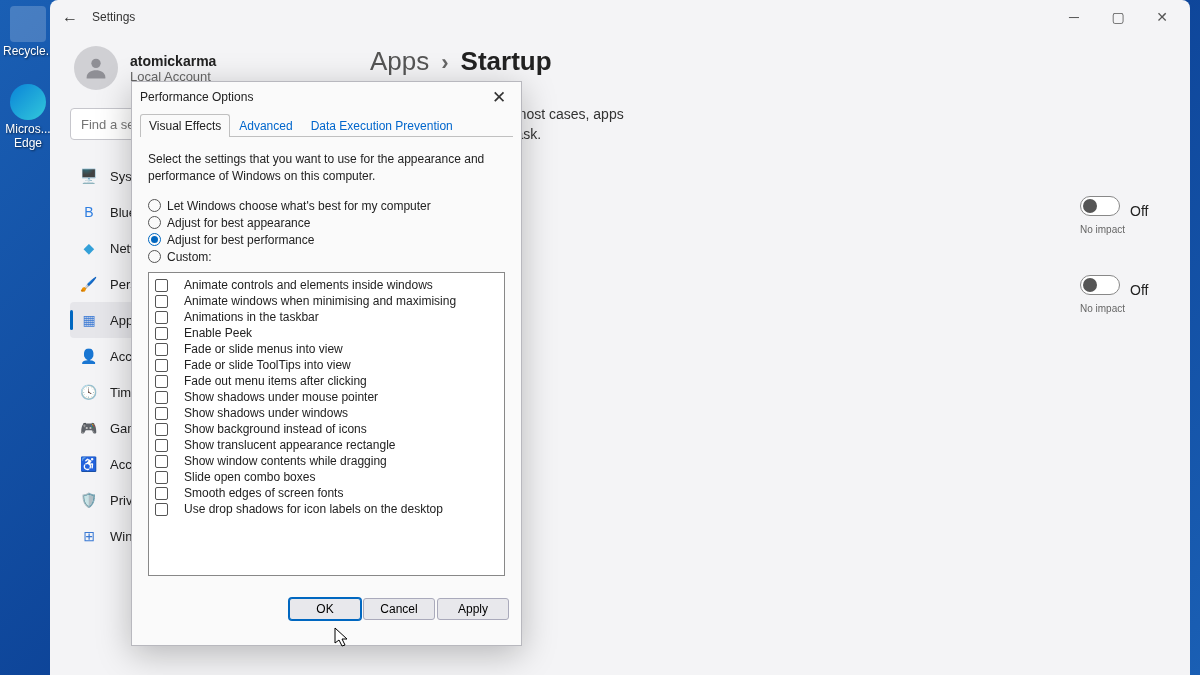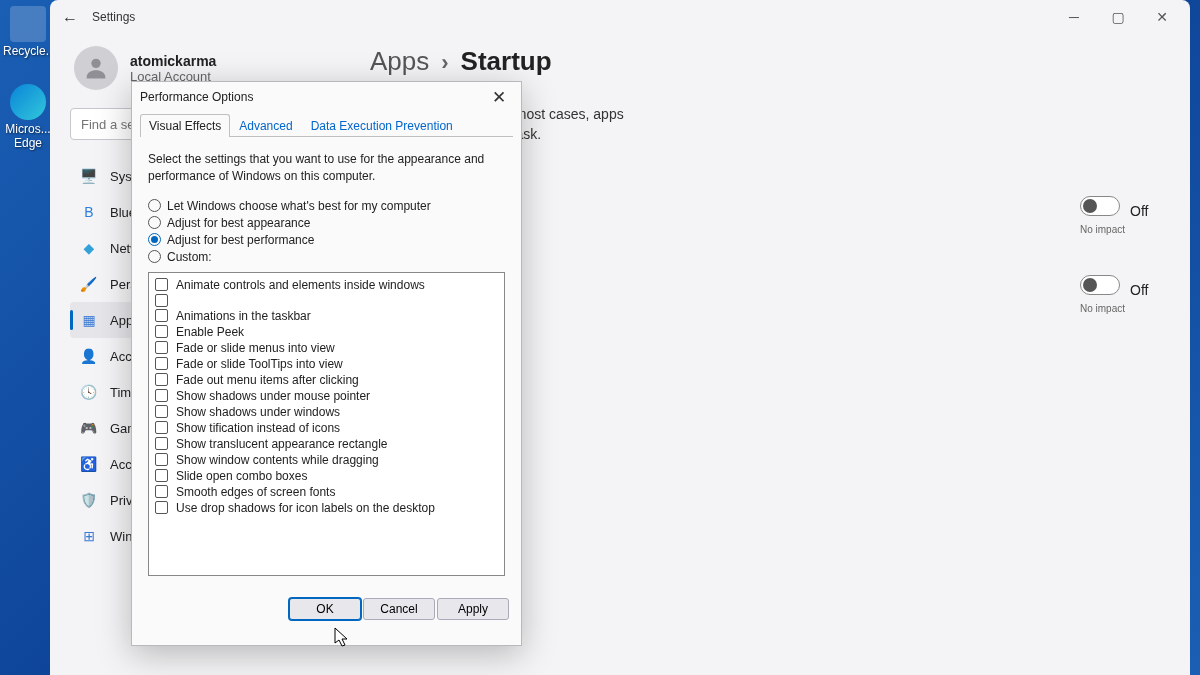--- a/index.html
+++ b/index.html
@@ -60,21 +60,21 @@
   .tab-hr { height:1px; background:#c0c0c0; margin: 0 8px -1px 8px; position:relative; top:-1px;}
   
   .dlg-content { padding: 14px 16px 8px 16px; font-size: 12px; color:#222; }
   .dlg-desc { line-height: 1.4; margin-bottom: 14px; }
   .radio-row { display:flex; align-items:center; gap:6px; margin: 3px 0; font-size:12px;}
   .radio { width:13px; height:13px; border-radius:50%; border:1px solid #555; display:inline-flex; align-items:center; justify-content:center;}
   .radio.sel { border-color:#0067c0;}
   .radio.sel::after { content:''; width:7px; height:7px; border-radius:50%; background:#0067c0;}
   
   .check-list { border:1px solid #888; margin-top:8px; padding: 4px 6px; height: 304px; background:#fff; overflow:hidden;}
-  .check-row { display:flex; align-items:flex-start; gap:8px; font-size:12px; padding:1px 0; }
+  .check-row { display:flex; align-items:flex-end; gap:16px; font-size:12px; padding:1px 0; }
   .chk { width:13px; height:13px; border:1px solid #555; border-radius:2px; flex-shrink:0;}
   
   .dlg-buttons { display:flex; justify-content:flex-end; gap:2px; padding: 14px 12px 25px; }
   .btn { width: 72px; height: 22px; font-size:12px; border:1px solid #aab; background:#e8e8ec; border-radius:3px; display:flex; align-items:center; justify-content:center;}
   .btn.primary { border-color:#0067c0; box-shadow: 0 0 0 1px #0067c0;}
 
   .cursor { position:absolute; left:334px; top:627px; pointer-events:none; z-index:99;}
 </style>
 </head>
 <body>
@@ -226,20 +226,21 @@
           <span>Custom:</span>
         </div>
       </div>
     <div class="check-list" id="checks">
         <div class="check-row">
           <span class="chk"></span>
           <span>Animate controls and elements inside windows</span>
         </div>
         <div class="check-row">
           <span class="chk"></span>
+          <span>Animate windows when minimising and maximising</span>
         </div>
         <div class="check-row">
           <span class="chk"></span>
           <span>Animations in the taskbar</span>
         </div>
         <div class="check-row">
           <span class="chk"></span>
           <span>Enable Peek</span>
         </div>
         <div class="check-row">
@@ -257,21 +258,21 @@
         <div class="check-row">
           <span class="chk"></span>
           <span>Show shadows under mouse pointer</span>
         </div>
         <div class="check-row">
           <span class="chk"></span>
           <span>Show shadows under windows</span>
         </div>
         <div class="check-row">
           <span class="chk"></span>
-          <span>Show tification instead of icons</span>
+          <span>Show background instead of icons</span>
         </div>
         <div class="check-row">
           <span class="chk"></span>
           <span>Show translucent appearance rectangle</span>
         </div>
         <div class="check-row">
           <span class="chk"></span>
           <span>Show window contents while dragging</span>
         </div>
         <div class="check-row">

